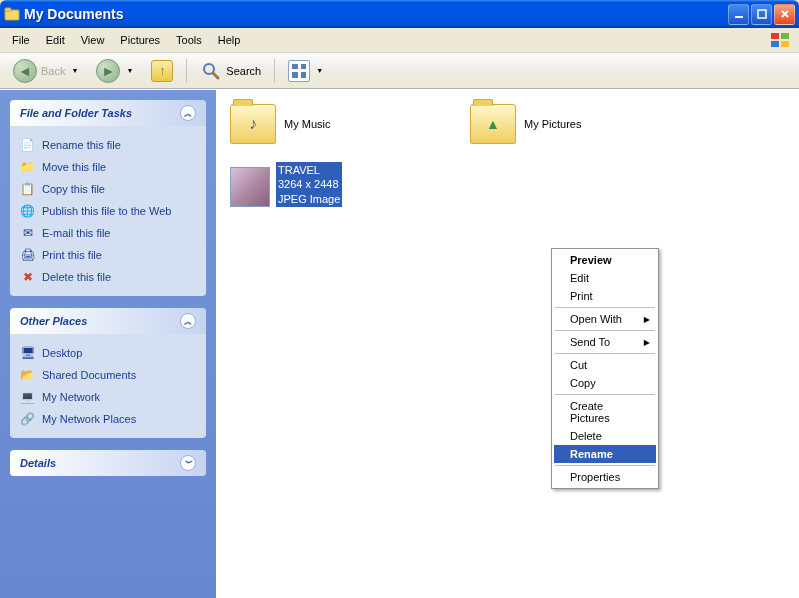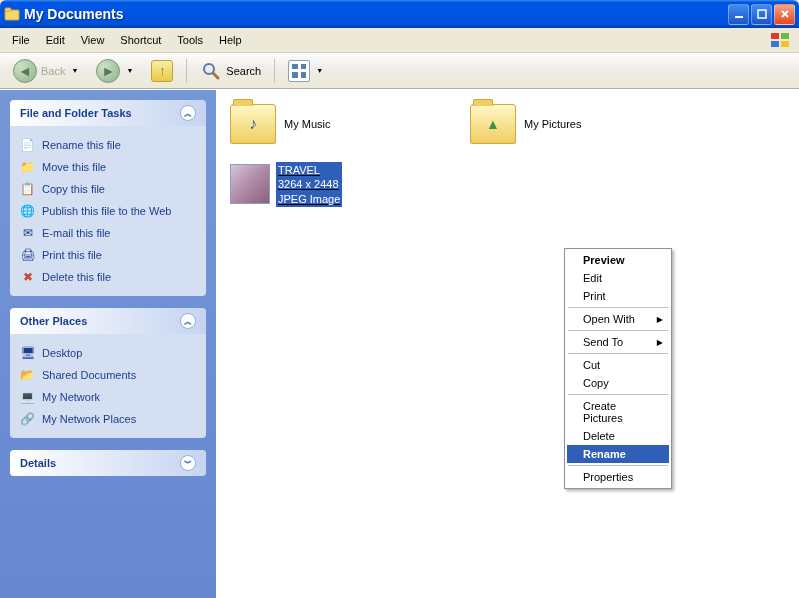--- a/index.html
+++ b/index.html
@@ -33,42 +33,42 @@
 .folders-icon{ width:22px; height:22px; background:linear-gradient(to bottom,#f9eda6,#eac946); border:1px solid #c1a132; border-radius:3px;}
 .views-icon { width:22px; height:22px; border:1px solid #8aa0c0; background:#fff; border-radius:2px; display:grid; grid-template-columns:1fr 1fr; grid-template-rows:1fr 1fr; gap:3px; padding:3px;}
 .views-icon div{background:#5a7db8;}
 
 
 .main { display: flex; height: calc(598px - 28px - 22px - 36px); border-top:1px solid #fff; }
 
 
 .sidebar { width: 216px; background: linear-gradient(to bottom, #7497d8 0%, #6787cf 100%); padding: 10px; overflow:auto;}
 .panel { background: #d5dff2; border-radius: 4px; margin-bottom: 12px; overflow:hidden;}
-.panel-header { background: linear-gradient(to right, #fff, #c6d4f1); padding: 5px 10px; display: flex; align-items: center; justify-content: space-between; color:#1c3d8f; font-weight:bold; font-size:12px; border-top-left-radius:4px; border-top-right-radius:4px;}
+.panel-header { background: linear-gradient(to right, #fff, #c6d4f1); padding: 5px 10px; display: flex; align-items: center; justify-content: space-between; color:#1c3d8f; font-weight:bold; font-size:12px; border-top-left-radius:4px; border-top-right-radius:4px;font-style:italic;}
 .panel-toggle { width:16px; height:16px; border-radius:50%; background:#fff; border:1px solid #97b0dd; display:flex;align-items:center;justify-content:center; color:#4f6fb7; font-size:8px;}
 .panel-body { padding: 8px 10px; }
 .task-item { display: flex; align-items: center; gap: 6px; padding: 3px 0; color: #1c3d8f; cursor: pointer; }
 .task-icon { width:16px; height:16px; display:flex; align-items:center; justify-content:center; font-size:12px;}
 
 
 .content { flex: 1; background: #fff; padding: 14px; position:relative;}
 .items-row{ display:flex; gap:40px; flex-wrap:wrap;}
 .item { display: flex; align-items: center; gap: 8px; width: 200px; margin-bottom: 12px;}
 .item-icon { width: 46px; height: 40px; }
 .folder-icon { background: linear-gradient(to bottom, #fef7c6, #f0ce62); border: 1px solid #d2a93a; border-radius: 3px 3px 2px 2px; position:relative; }
 .folder-icon::before{content:''; position:absolute; top:-6px; left:2px; width:18px; height:6px; background:#f0ce62; border:1px solid #d2a93a; border-bottom:none; border-radius:2px 2px 0 0;}
 .item-label { color: #000; }
-.file-item{ display:flex; align-items:center; gap:6px;text-decoration:underline;}
+.file-item{ display:flex; align-items:flex-end; gap:6px;}
 .file-thumb{ width:40px; height:40px; border:1px solid #8b9dc0; background:linear-gradient(135deg,#d8c5d8,#b08aa5 50%,#8a6080); }
 .file-label{ background:#2f5fb8; color:#fff; padding:1px 2px; line-height:1.3;}
 .file-label.selected{ background:#2f5fb8;}
 .file-label div{white-space:nowrap;}
 
 
-.context-menu { position: absolute; left: 348px; top: 158px; width: 108px; background: #fff; border: 1px solid #919191; box-shadow: 2px 2px 3px rgba(0,0,0,0.3); padding: 2px; }
+.context-menu { position: absolute; left: 335px; top: 158px; width: 108px; background: #fff; border: 1px solid #919191; box-shadow: 2px 2px 3px rgba(0,0,0,0.3); padding: 2px; }
 .cm-item { padding: 3px 16px; cursor: default; position:relative;}
 .cm-item.highlighted { background: #2f5fb8; color: #fff; font-weight: bold; }
 .cm-item.bold { font-weight: bold; }
 .cm-sep { height: 1px; background: #c0c0c0; margin: 2px 1px; }
 .cm-arrow{ position:absolute; right:6px; top:50%; transform:translateY(-50%); font-size:8px;}
 
 
 svg{display:block;}
 </style>
 </head>
@@ -98,21 +98,21 @@
           <path d="M2 2 L8 8 M8 2 L2 8" stroke="#fff" stroke-width="1.8"></path>
         </svg>
       </div>
   </div>
 </div>
 
 <div class="menubar">
   <span class="menubar-item">File</span>
   <span class="menubar-item">Edit</span>
   <span class="menubar-item">View</span>
-  <span class="menubar-item">Shortcut</span>
+  <span class="menubar-item">Pictures</span>
   <span class="menubar-item">Tools</span>
   <span class="menubar-item">Help</span>
   <span class="xp-logo">
     <svg width="20" height="16">
         <rect x="1" y="1" width="8" height="6" fill="#e23b2e"></rect>
         <rect x="11" y="1" width="8" height="6" fill="#6cbb3c"></rect>
         <rect x="1" y="9" width="8" height="6" fill="#3878d4"></rect>
         <rect x="11" y="9" width="8" height="6" fill="#f7c02d"></rect>
       </svg>
   </span>

